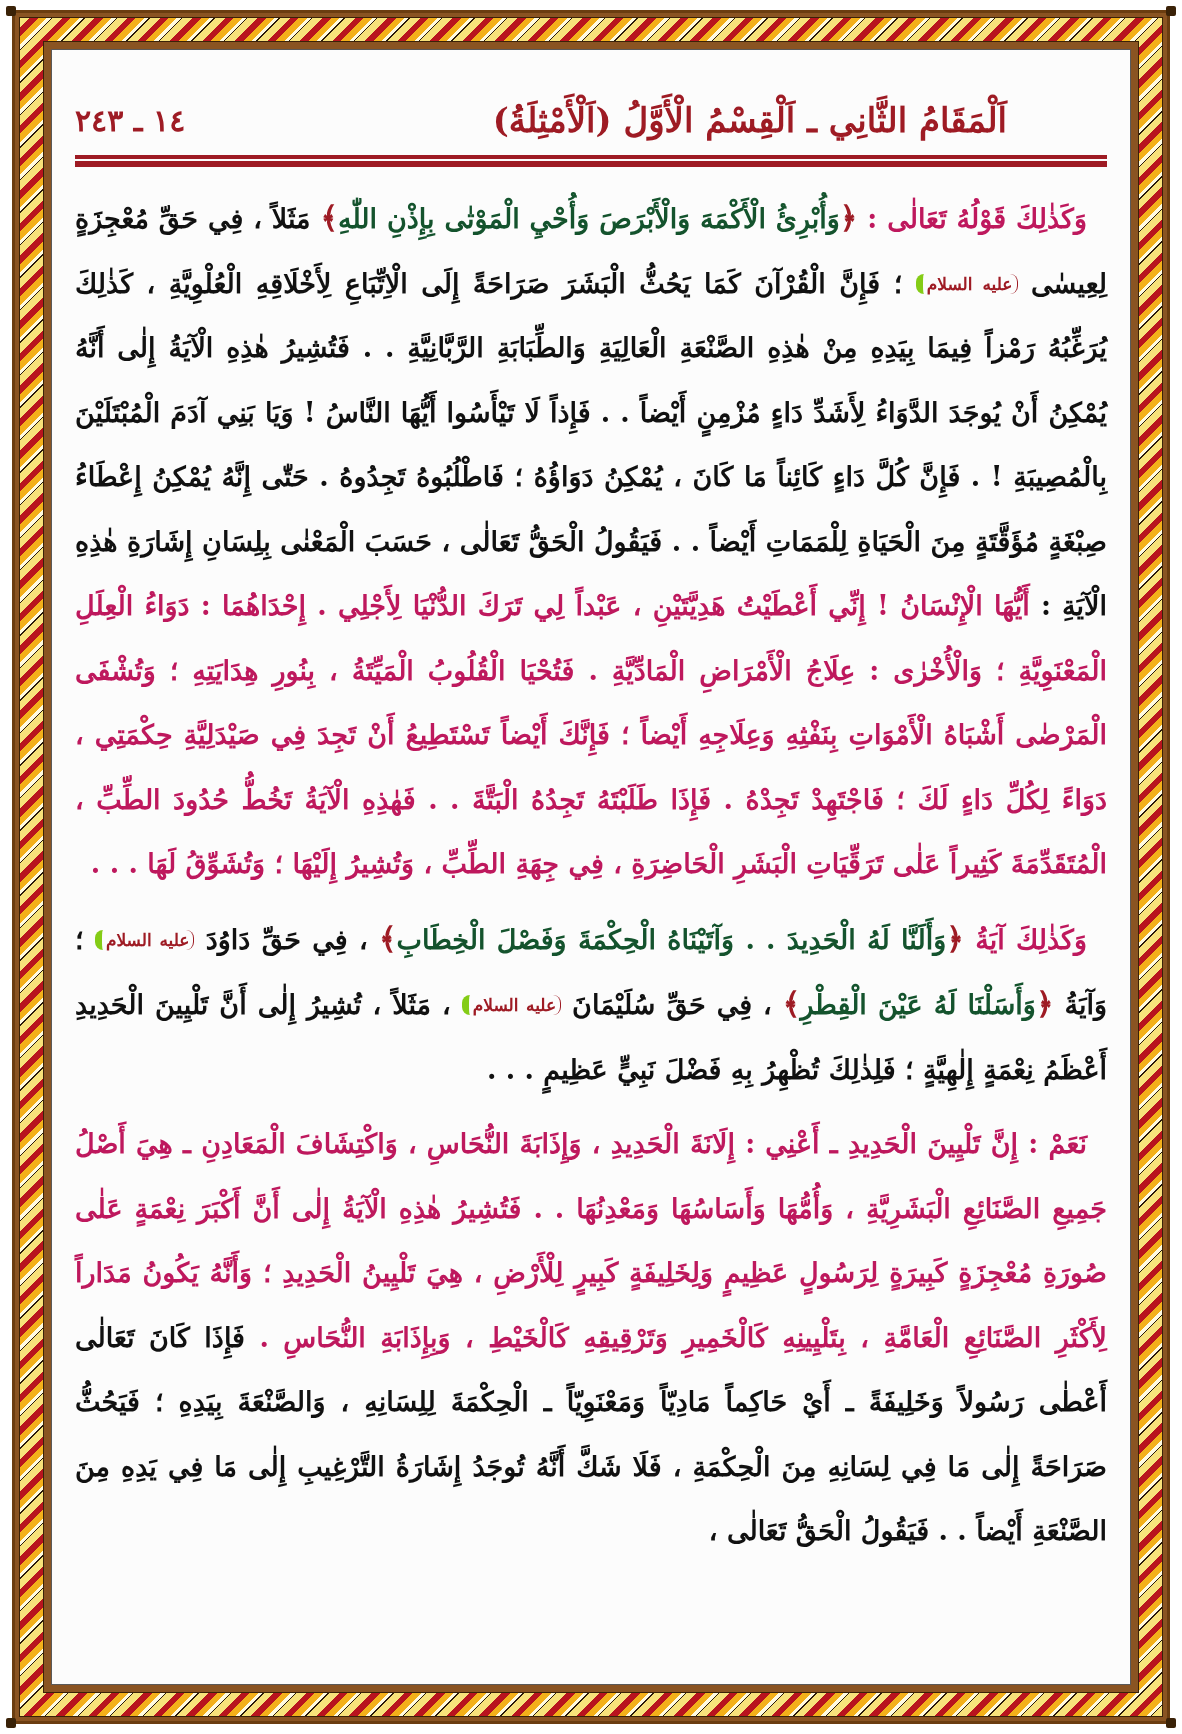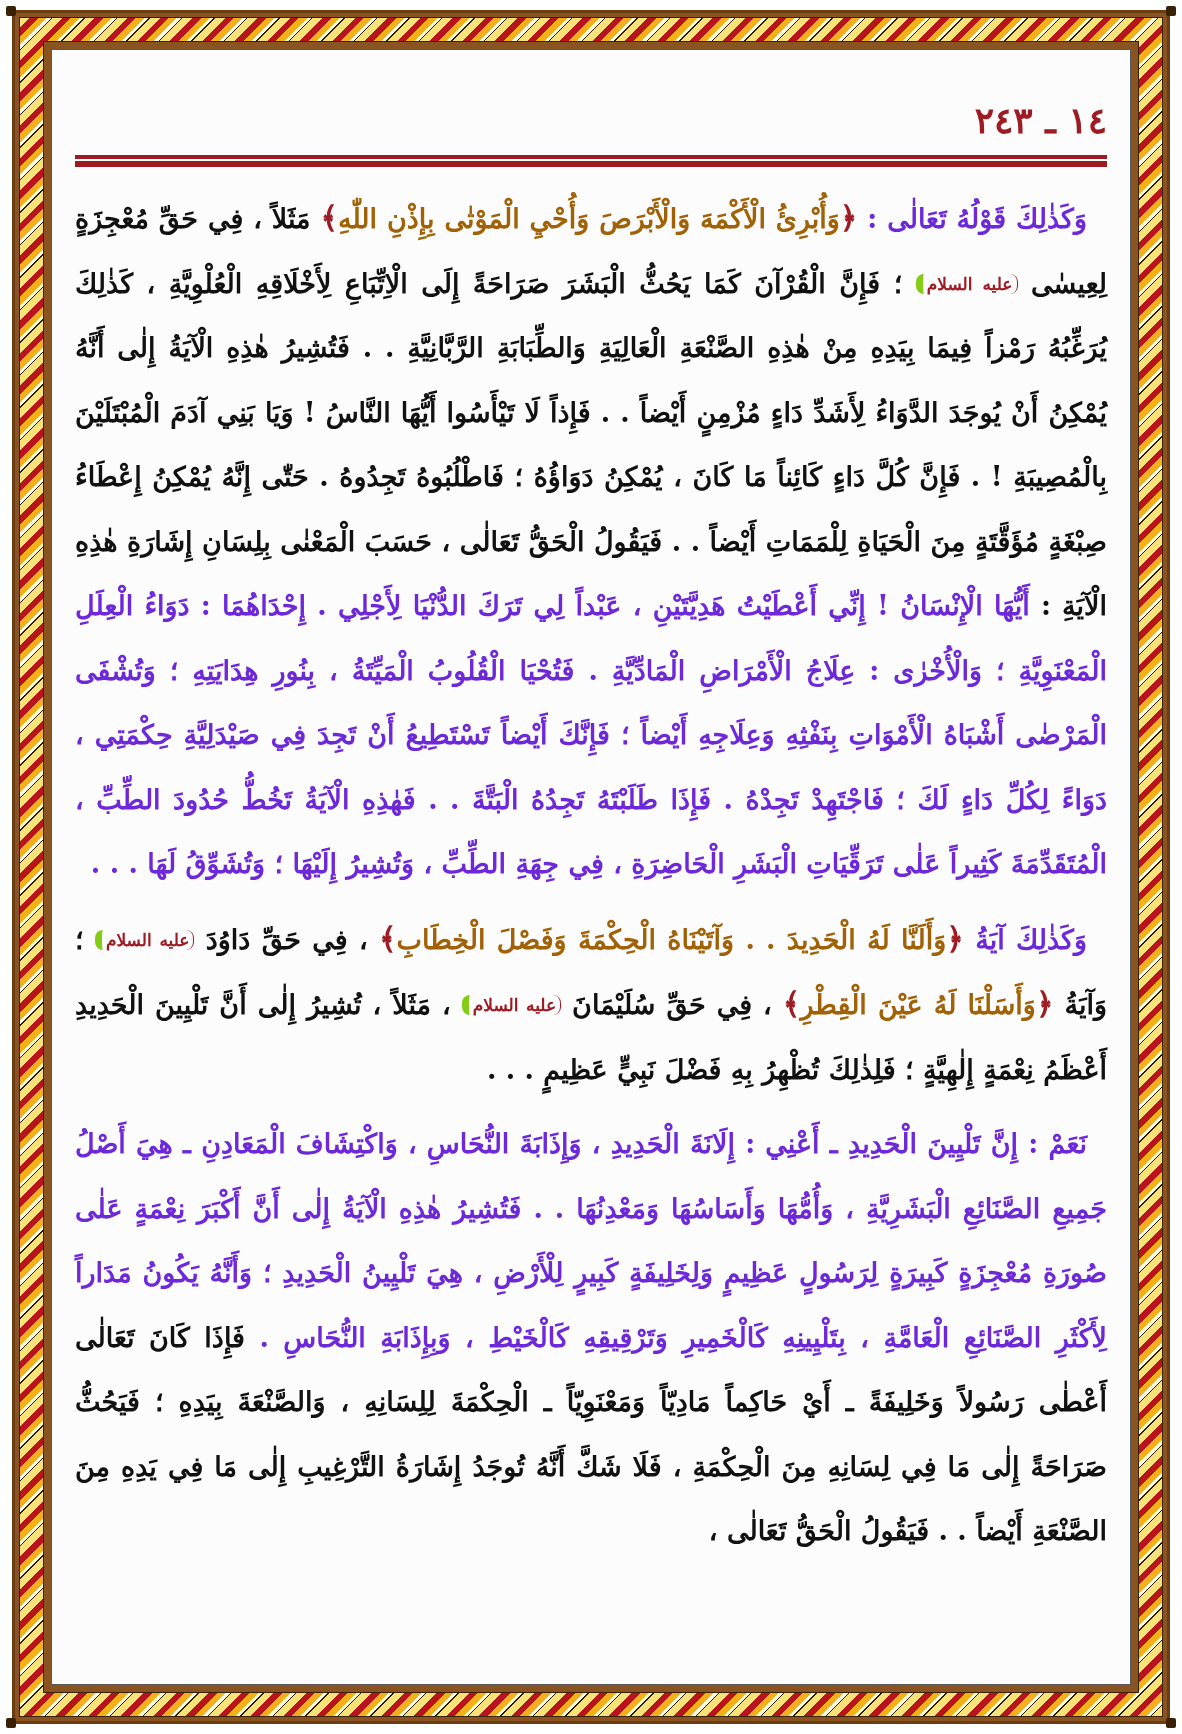--- a/index.html
+++ b/index.html
@@ -29,52 +29,53 @@
   }
   .corner { position: absolute; width: 10px; height: 10px; background: #3a2208; border-radius: 2px; }
 
   
   .header {
     position: absolute; left: 75px; right: 75px; top: 92px; height: 56px;
     display: flex; align-items: center; justify-content: space-between;
     color: #9e1b24; font-weight: bold;
   }
   .header .title { font-size: 34px; margin-right: 100px; }
-  .header .pageno { font-size: 36px; letter-spacing: 2px; }
+  .header .pageno { font-size: 30px; letter-spacing: 2px; }
   .rule1 { position: absolute; left: 75px; right: 75px; top: 155px; height: 4px; background: #9e1b24; }
   .rule2 { position: absolute; left: 75px; right: 75px; top: 161px; height: 6px; background: #9e1b24; }
 
   
   .content {
     position: absolute; left: 75px; right: 75px; top: 186px;
     direction: rtl; text-align: justify; text-align-last: right;
     font-size: 27px; line-height: 64.5px; color: #111;
     font-weight: bold;
   }
   .content p { margin: 0; text-indent: 20px; }
   .content p + p { margin-top: 10px; }
-  .red { color: #6d28d9; }
-  .blue { color: #a16207; }
+  .red { color: #be185d; }
+  .blue { color: #14532d; }
   .bracket { color: #9e1b24; font-size: 30px; }
   .pbuh { color: #9e1b24; font-size: 17px; border-left: 7px solid #84cc16; border-right: 1px solid #9e1b24; border-radius: 8px; padding: 0 4px; vertical-align: 3px; }
 </style>
 </head>
 <body>
 
 <div class="frame">
   <div class="braid"></div>
   <div class="inner-brown"></div>
   <div class="paper"></div>
 </div>
 <div class="corner" style="left:6px;top:6px"></div>
 <div class="corner" style="right:6px;top:6px"></div>
 <div class="corner" style="left:6px;bottom:6px"></div>
 <div class="corner" style="right:6px;bottom:6px"></div>
 
 <div class="header">
+  <span class="title">اَلْمَقَامُ الثَّانِي ـ اَلْقِسْمُ الْأَوَّلُ (اَلْأَمْثِلَةُ)</span>
   <span class="pageno">١٤ ـ ٢٤٣</span>
 </div>
 <div class="rule1"></div>
 <div class="rule2"></div>
 
 <div class="content">
   <p>
     <span class="red">وَكَذٰلِكَ قَوْلُهُ تَعَالٰى :</span>
     <span class="bracket">﴿</span><span class="blue">وَأُبْرِئُ الْأَكْمَهَ وَالْأَبْرَصَ وَأُحْيِ الْمَوْتٰى بِإِذْنِ اللّٰهِ</span><span class="bracket">﴾</span>
     <span>مَثَلاً ، فِي حَقِّ مُعْجِزَةٍ لِعِيسٰى</span>

